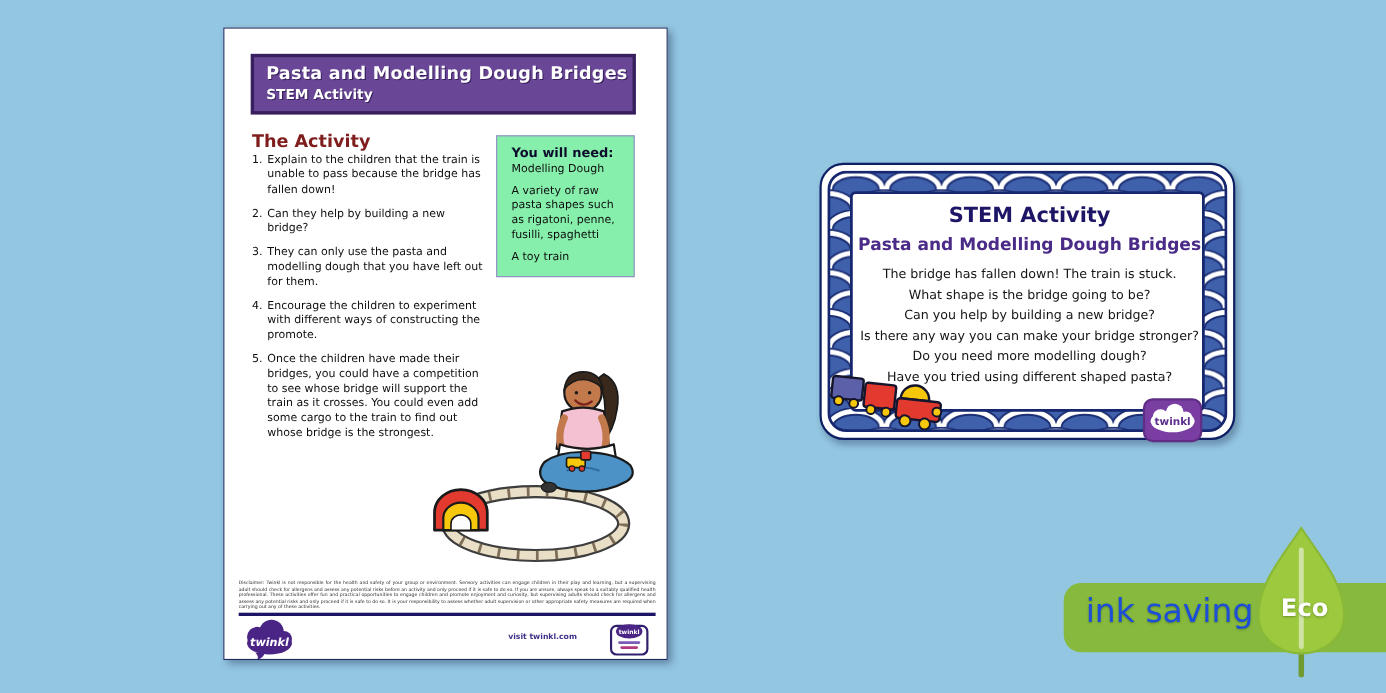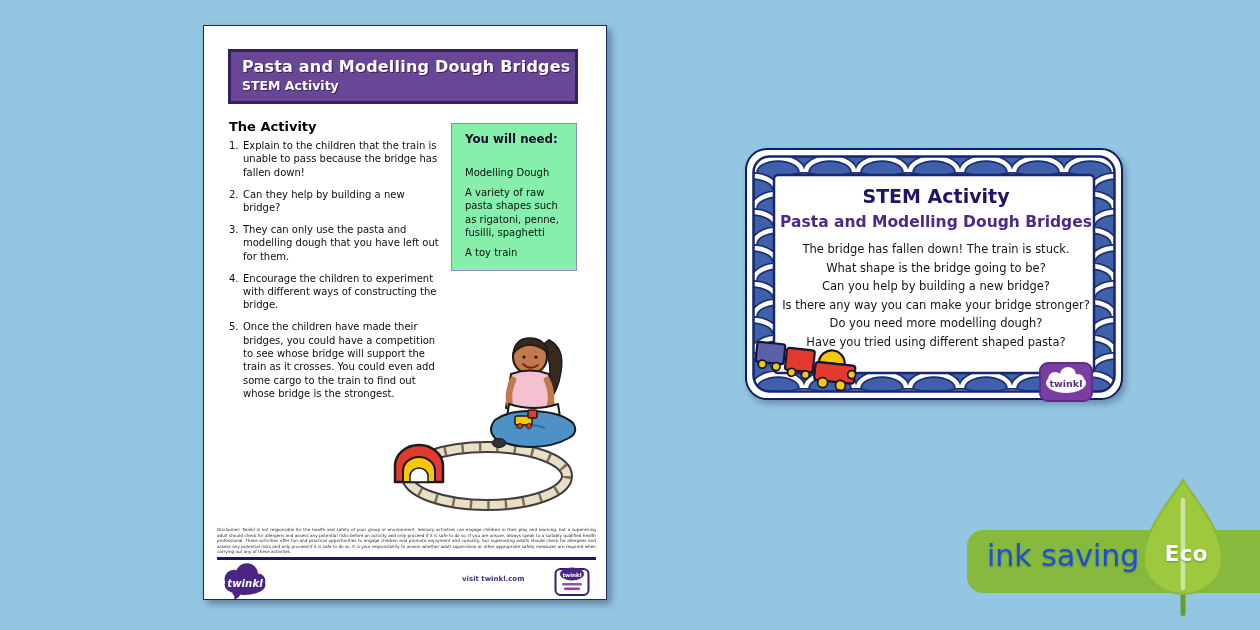--- a/index.html
+++ b/index.html
@@ -10,31 +10,31 @@
   
   .doc { position:absolute; left:203px; top:25px; width:404px; height:575px;
          background:#fff; border:1.5px solid #1b2b5e;
          box-shadow:4px 4px 7px rgba(10,20,60,.38); }
   .doc-header { position:absolute; left:24px; top:23px; width:350px; height:55px;
          background:#6a4796; border:3px solid #38205e; padding:5px 0 0 11px; }
   .doc-title { color:#fff; font-size:16px; font-weight:bold; letter-spacing:.2px;
          text-shadow:1px 1px 0 #38205e; }
   .doc-subtitle { color:#fff; font-size:12.5px; font-weight:bold; margin-top:2px;
          text-shadow:1px 1px 0 #38205e; }
-  .activity-heading { position:absolute; left:25px; top:93px; font-size:13px;
-         font-weight:bold; color:#000000; }
+  .activity-heading { position:absolute; left:25px; top:93px; font-size:16px;
+         font-weight:bold; color:#7f1d1d; }
   .steps { position:absolute; left:25px; top:113px; width:213px; }
   .step { display:flex; margin-bottom:8.5px; font-size:10px; line-height:1.34; color:#0d0d0d; }
   .step .num { width:14px; flex:0 0 14px; }
   .step .txt { flex:1; }
   .ywn-box { position:absolute; left:247px; top:97px; width:126px;
          background:#86efac; border:1px solid #958ac9; padding:8px 13px 11px; }
   .ywn-heading { font-size:11.8px; font-weight:bold; color:#0d0d2b; }
   .ywn-box p { font-size:10px; line-height:1.32; color:#0d0d0d; margin-top:7px; }
-  .ywn-box p:first-of-type { margin-top:20px; }
+  .ywn-box p:first-of-type { margin-top:1px; }
   .illustration { position:absolute; left:183px; top:298px; width:215px; height:195px; }
   .disclaimer { position:absolute; left:13px; top:501px; width:379px;
          font-size:4.2px; line-height:1.32; color:#2a2a2a; text-align:justify; }
   .footer-rule { position:absolute; left:13px; top:531px; width:379px; height:2.5px; background:#1c1566; }
   .footer-cloud { position:absolute; left:15px; top:536px; width:52px; height:38px; }
   .visit { position:absolute; left:258px; top:549px; width:85px; 
          font-size:7px; font-weight:bold; color:#40308a; }
   .badge { position:absolute; left:350px; top:538px; width:36px; height:33px; }
 
   
@@ -84,21 +84,21 @@
       <div class="step">
         <span class="num">2.</span>
         <span class="txt">Can they help by building a new bridge?</span>
       </div>
       <div class="step">
         <span class="num">3.</span>
         <span class="txt">They can only use the pasta and modelling dough that you have left out for them.</span>
       </div>
       <div class="step">
         <span class="num">4.</span>
-        <span class="txt">Encourage the children to experiment with different ways of constructing the bridge.</span>
+        <span class="txt">Encourage the children to experiment with different ways of constructing the promote.</span>
       </div>
       <div class="step">
         <span class="num">5.</span>
         <span class="txt">Once the children have made their bridges, you could have a competition to see whose bridge will support the train as it crosses. You could even add some cargo to the train to find out whose bridge is the strongest.</span>
       </div>
     </div>
 
     <div class="ywn-box">
       <div class="ywn-heading">You will need:</div>
       <p>Modelling Dough</p>

